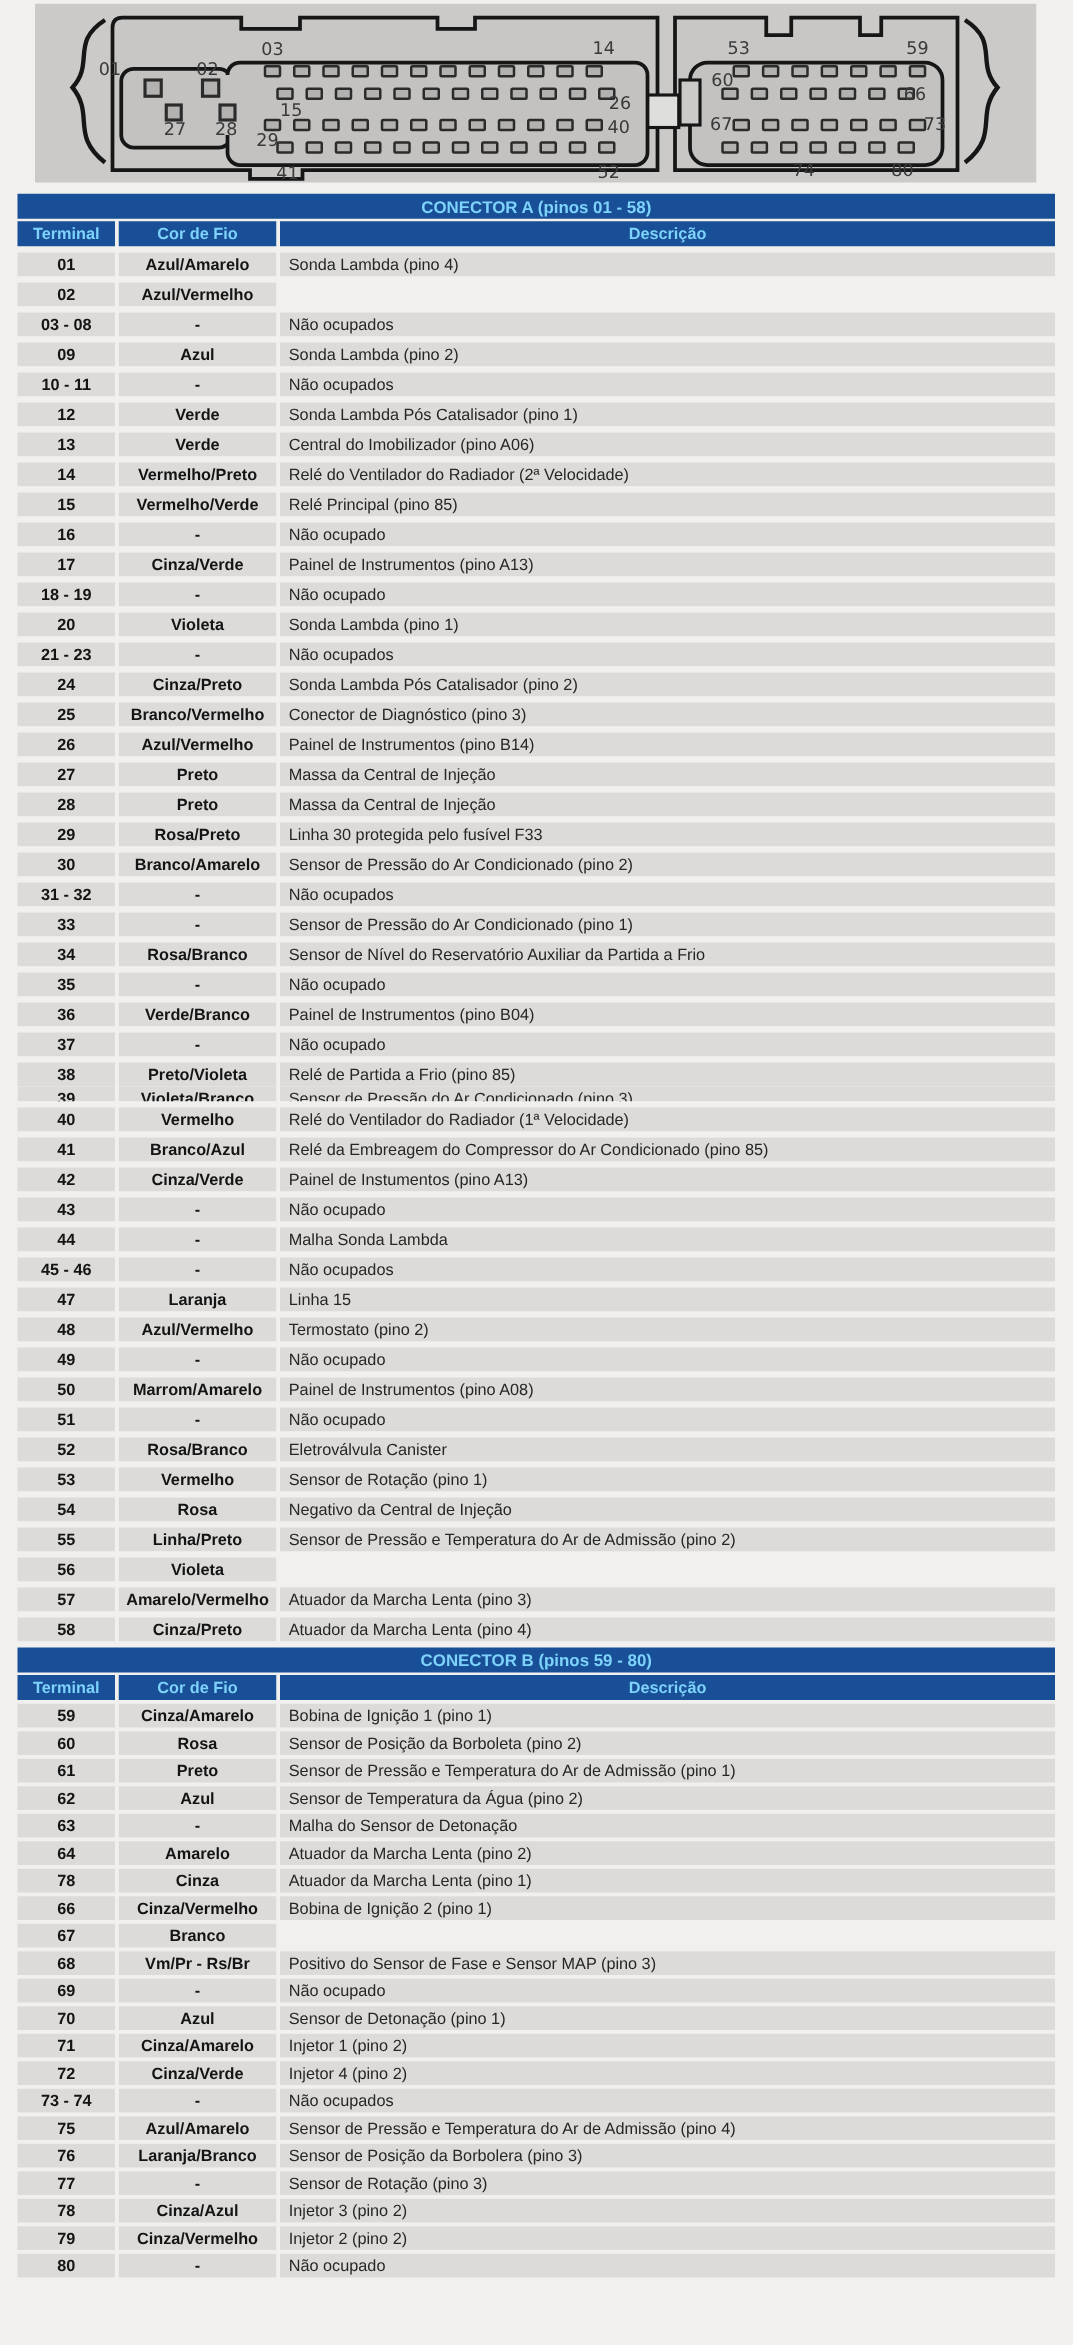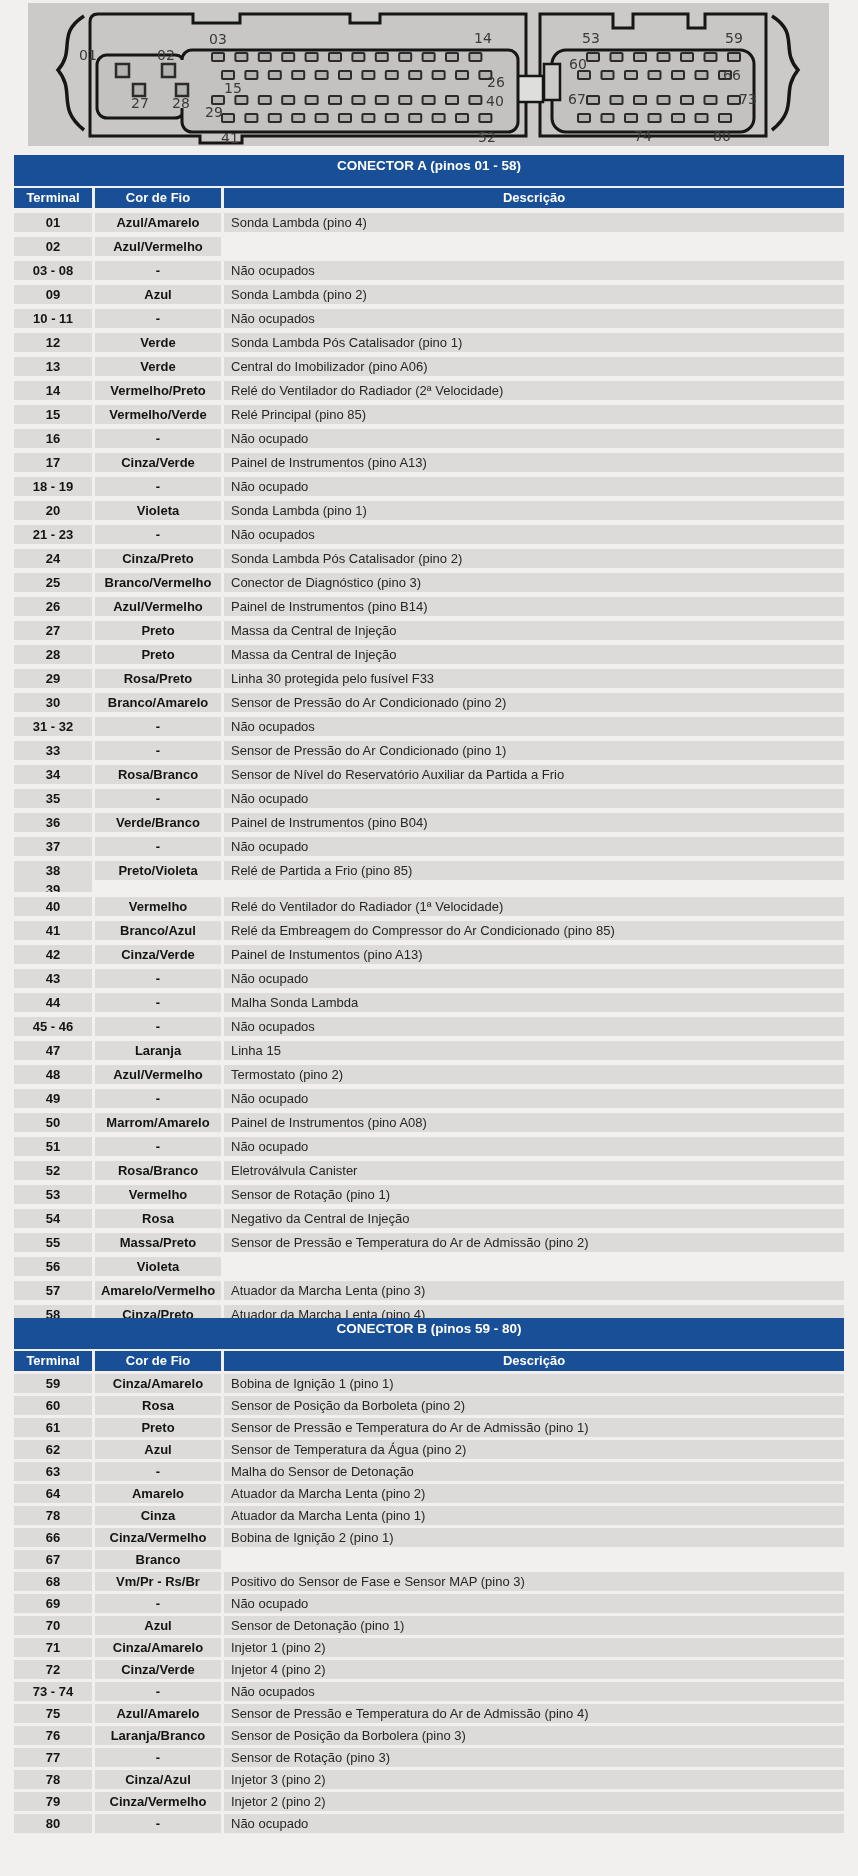--- a/index.html
+++ b/index.html
@@ -13,38 +13,38 @@
     width:858px;height:1876px;position:relative;
     background:var(--pagebg);
     font-family:"Liberation Sans",sans-serif;
     -webkit-font-smoothing:none;
   }
   .diagram-wrap{position:absolute;top:0;left:0;width:858px;height:150px;}
   .pin-table{position:absolute;left:14px;width:830px;}
   #tableA{top:155px;}
   #tableB{top:1318px;}
   .title-band{
-    height:31px;line-height:21px;background:var(--blue);
-    color:#ffffff;font-weight:bold;font-size:13.5px;text-align:center;
+    height:20px;line-height:21px;background:var(--blue);
+    color:#7dd3fc;font-weight:bold;font-size:13.5px;text-align:center;
   }
   .thead{display:flex;margin-top:2px;height:20px;}
   .thead .cell{
-    background:var(--blue);color:#ffffff;font-weight:bold;
+    background:var(--blue);color:#7dd3fc;font-weight:bold;
     font-size:13px;line-height:20px;text-align:center;
   }
   .cell{box-sizing:border-box;}
   .cell.term{width:78px;flex:none;}
   .cell.wire{width:126px;flex:none;margin-left:3px;}
   .cell.desc{flex:1;margin-left:3px;text-align:left;padding-left:7px;}
   .row{display:flex;height:19px;margin-top:5px;}
   #tableB .row{margin-top:3px;}
   .row .cell{background:var(--row);font-size:13px;line-height:19px;}
   .row .cell.term,.row .cell.wire{font-weight:bold;text-align:center;color:#141414;}
   .row .cell.desc{color:#262626;}
-  .row.clipped{height:12px;margin-top:0;overflow:hidden;flex-direction:column;}
+  .row.clipped{height:12px;margin-top:0;overflow:hidden;}
   svg text{font-family:"DejaVu Sans","Liberation Sans",sans-serif;font-size:14px;fill:#3a3a3a;}
 </style>
 </head>
 <body>
 
 <div class="diagram-wrap">
   <svg width="858" height="150" viewBox="0 0 858 150">
     <rect x="28" y="3" width="801" height="143" fill="#cbcac8"></rect>
 
     <path d="M84,16 C56,34 76,50 58,70 C76,92 56,108 84,130" fill="none" stroke="#161616" stroke-width="3.5"></path>
@@ -388,21 +388,21 @@
         <div class="cell wire">Vermelho</div>
         <div class="cell desc">Sensor de Rotação (pino 1)</div>
       </div>
       <div class="row">
         <div class="cell term">54</div>
         <div class="cell wire">Rosa</div>
         <div class="cell desc">Negativo da Central de Injeção</div>
       </div>
       <div class="row">
         <div class="cell term">55</div>
-        <div class="cell wire">Massa/Preto</div>
+        <div class="cell wire">Linha/Preto</div>
         <div class="cell desc">Sensor de Pressão e Temperatura do Ar de Admissão (pino 2)</div>
       </div>
       <div class="row">
         <div class="cell term">56</div>
         <div class="cell wire">Violeta</div>
       </div>
       <div class="row">
         <div class="cell term">57</div>
         <div class="cell wire">Amarelo/Vermelho</div>
         <div class="cell desc">Atuador da Marcha Lenta (pino 3)</div>

